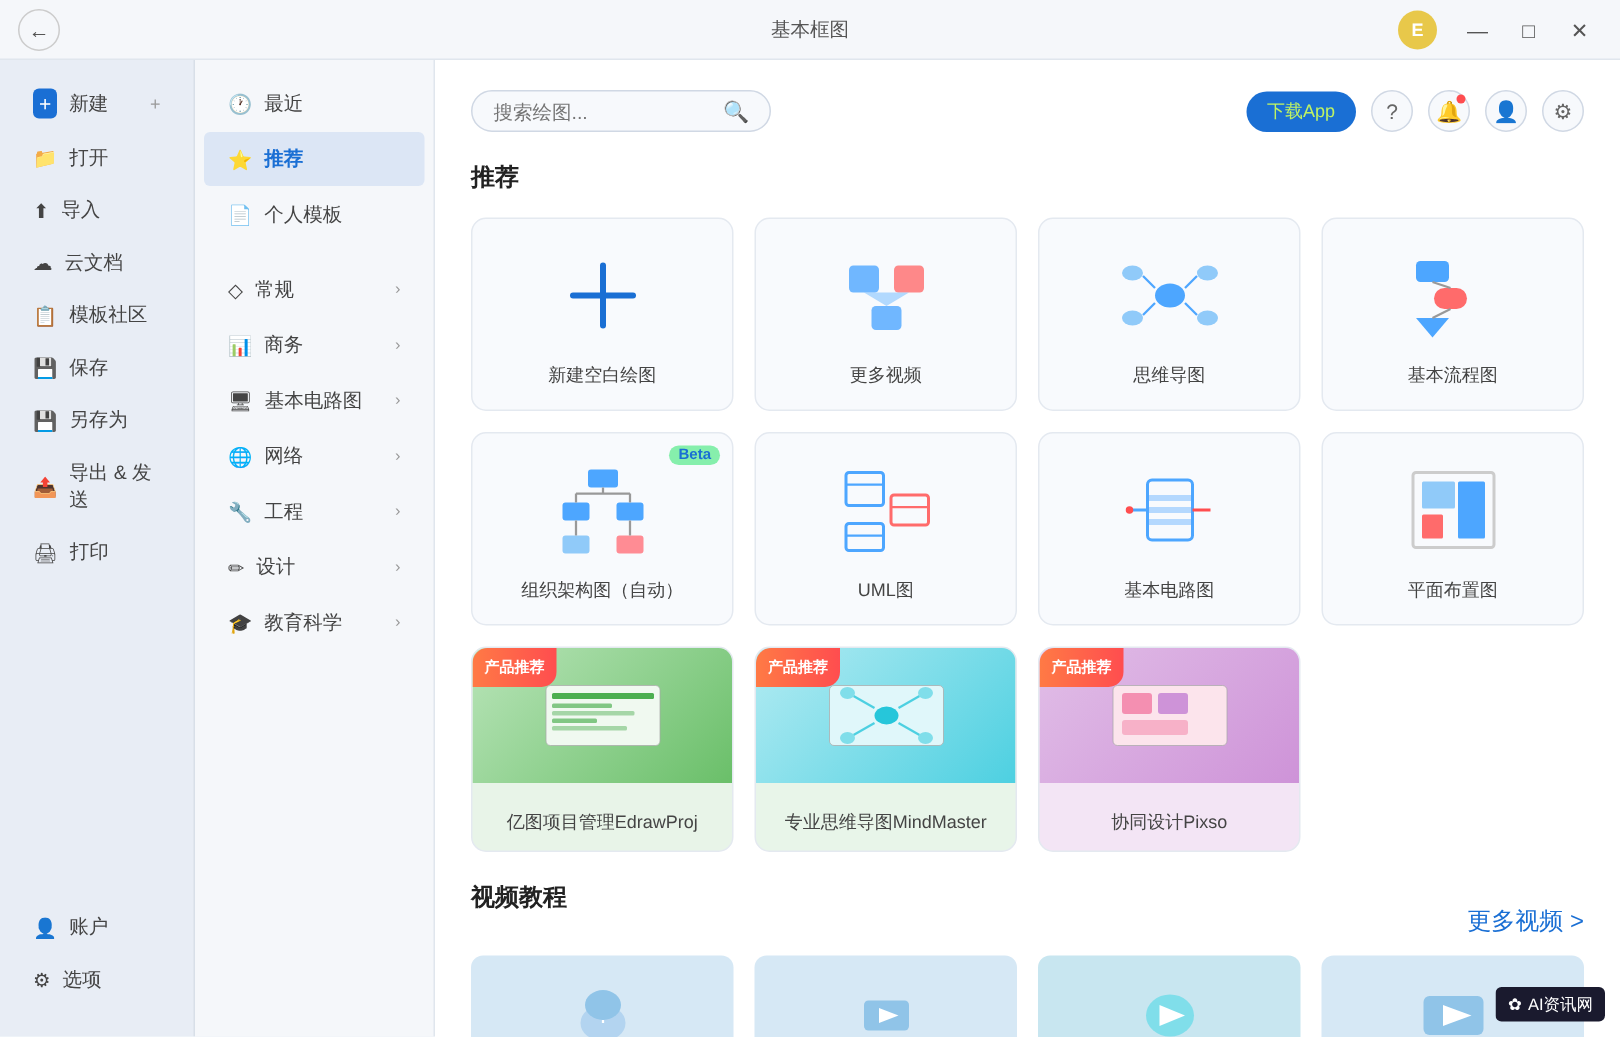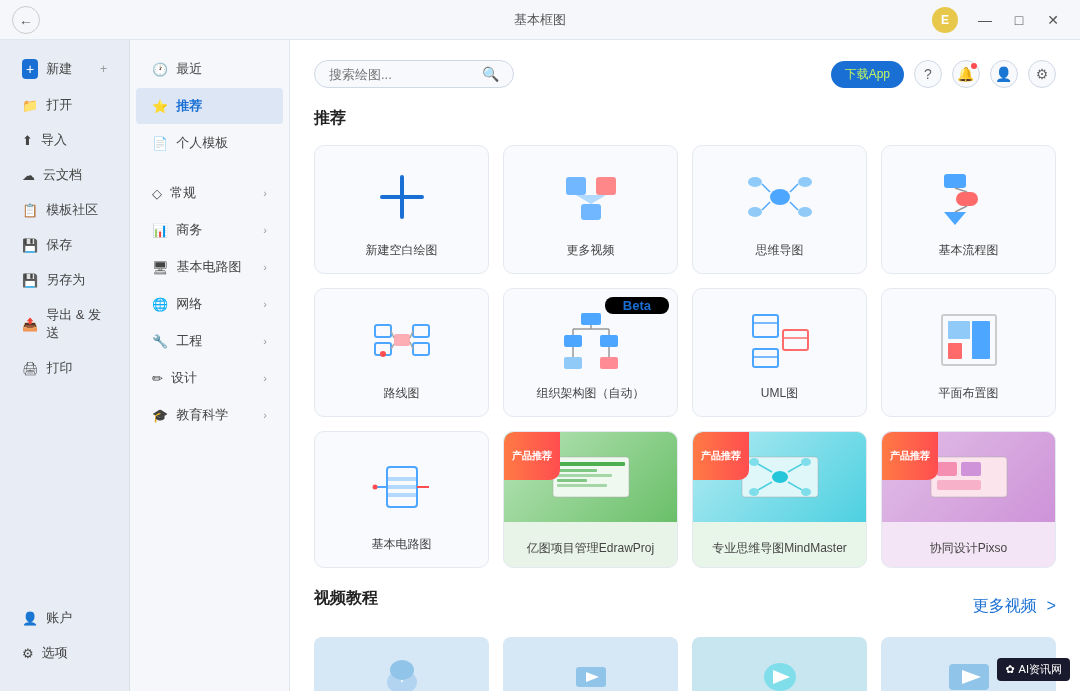--- a/index.html
+++ b/index.html
@@ -181,48 +181,47 @@
       cursor: pointer;
       position: relative;
       transition: box-shadow 0.2s;
       min-height: 120px;
     }
     .template-card .card-icon { flex: 1; display: flex; align-items: center; justify-content: center; width: 100%; }
     .template-card .card-label { font-size: 12px; color: #444; margin-top: 10px; text-align: center; }
     .beta-badge {
       position: absolute;
       top: 8px; right: 8px;
-      background: #000000;
+      background: #86efac;
       color: #1a6fd4;
-      font-size: 13px;
-      padding: 1px 18px;
+      font-size: 10px;
+      padding: 1px 6px;
       border-radius: 8px;
       font-weight: 600;
     }
     .product-badge {
       position: absolute;
       top: 0; left: 0;
       background: linear-gradient(90deg, #ff7a45, #ff4d4f);
       color: #fff;
       font-size: 10px;
-      padding: 17px 8px;
+      padding: 6px 8px;
       border-radius: 10px 0 10px 0;
       font-weight: 600;
     }
 
     
     .svg-card { width: 70px; height: 70px; }
 
     
     .video-section-header {
       display: flex;
-      align-items: center;
+      align-items: flex-end;
       justify-content: space-between;
       margin-bottom: 12px;
-      font-family: Liberation Mono, monospace;
     }
     .more-link { font-size: 16px; color: #1a6fd4; cursor: pointer; }
     .video-grid {
       display: grid;
       grid-template-columns: repeat(4, 1fr);
       gap: 14px;
     }
     .video-card {
       border-radius: 8px;
       background: #e8f0fb;
@@ -476,37 +475,20 @@
             <rect x="10" y="12" width="22" height="14" rx="3" fill="#4da6ff"></rect>
             <rect x="22" y="30" width="22" height="14" rx="7" fill="#ff6b6b"></rect>
             <polygon points="10,50 32,50 21,63" fill="#4da6ff"></polygon>
             <line x1="21" y1="26" x2="33" y2="30" stroke="#999" stroke-width="1.5"></line>
             <line x1="33" y1="44" x2="21" y2="50" stroke="#999" stroke-width="1.5"></line>
           </svg>
         </div>
         <div class="card-label">基本流程图</div>
       </div>
 
-      <div class="template-card">
-        <div class="card-icon">
-          <svg class="svg-card" viewBox="0 0 70 70">
-            <rect x="8" y="20" width="16" height="12" rx="2" fill="none" stroke="#4da6ff" stroke-width="2"></rect>
-            <rect x="8" y="38" width="16" height="12" rx="2" fill="none" stroke="#4da6ff" stroke-width="2"></rect>
-            <rect x="27" y="29" width="16" height="12" rx="2" fill="#ff8c94" opacity="0.7"></rect>
-            <rect x="46" y="20" width="16" height="12" rx="2" fill="none" stroke="#4da6ff" stroke-width="2"></rect>
-            <rect x="46" y="38" width="16" height="12" rx="2" fill="none" stroke="#4da6ff" stroke-width="2"></rect>
-            <line x1="24" y1="26" x2="27" y2="33" stroke="#aaa" stroke-width="1.5"></line>
-            <line x1="24" y1="44" x2="27" y2="39" stroke="#aaa" stroke-width="1.5"></line>
-            <line x1="43" y1="33" x2="46" y2="26" stroke="#aaa" stroke-width="1.5"></line>
-            <line x1="43" y1="37" x2="46" y2="44" stroke="#aaa" stroke-width="1.5"></line>
-            <circle cx="16" cy="49" r="3" fill="#ff4d4f"></circle>
-          </svg>
-        </div>
-        <div class="card-label">路线图</div>
-      </div>
 
       <div class="template-card">
         <div class="beta-badge">Beta</div>
         <div class="card-icon">
           <svg class="svg-card" viewBox="0 0 70 70">
             <rect x="25" y="8" width="20" height="12" rx="2" fill="#4da6ff"></rect>
             <rect x="8" y="30" width="18" height="12" rx="2" fill="#4da6ff"></rect>
             <rect x="44" y="30" width="18" height="12" rx="2" fill="#4da6ff"></rect>
             <rect x="8" y="52" width="18" height="12" rx="2" fill="#90caf9"></rect>
             <rect x="44" y="52" width="18" height="12" rx="2" fill="#ff8c94"></rect>
@@ -532,42 +514,42 @@
             <rect x="38" y="25" width="25" height="20" rx="2" fill="none" stroke="#ff6b6b" stroke-width="2"></rect>
             <line x1="38" y1="33" x2="63" y2="33" stroke="#ff6b6b" stroke-width="1.5"></line>
           </svg>
         </div>
         <div class="card-label">UML图</div>
       </div>
 
       <div class="template-card">
         <div class="card-icon">
           <svg class="svg-card" viewBox="0 0 70 70">
-            <rect x="8" y="10" width="54" height="50" rx="2" fill="none" stroke="#ccc" stroke-width="2"></rect>
-            <rect x="14" y="16" width="22" height="18" rx="1" fill="#90caf9"></rect>
-            <rect x="14" y="38" width="14" height="16" rx="1" fill="#ff6b6b"></rect>
-            <rect x="38" y="16" width="18" height="38" rx="1" fill="#4da6ff"></rect>
-          </svg>
-        </div>
-        <div class="card-label">平面布置图</div>
-      </div>
-
-      <div class="template-card">
-        <div class="card-icon">
-          <svg class="svg-card" viewBox="0 0 70 70">
             <rect x="20" y="15" width="30" height="40" rx="3" fill="none" stroke="#4da6ff" stroke-width="2"></rect>
             <rect x="20" y="25" width="30" height="4" fill="#4da6ff" opacity="0.4"></rect>
             <rect x="20" y="33" width="30" height="4" fill="#4da6ff" opacity="0.4"></rect>
             <rect x="20" y="41" width="30" height="4" fill="#4da6ff" opacity="0.4"></rect>
             <line x1="8" y1="35" x2="20" y2="35" stroke="#4da6ff" stroke-width="2"></line>
             <line x1="50" y1="35" x2="62" y2="35" stroke="#ff4d4f" stroke-width="2"></line>
             <circle cx="8" cy="35" r="2.5" fill="#ff4d4f"></circle>
           </svg>
         </div>
         <div class="card-label">基本电路图</div>
+      </div>
+
+      <div class="template-card">
+        <div class="card-icon">
+          <svg class="svg-card" viewBox="0 0 70 70">
+            <rect x="8" y="10" width="54" height="50" rx="2" fill="none" stroke="#ccc" stroke-width="2"></rect>
+            <rect x="14" y="16" width="22" height="18" rx="1" fill="#90caf9"></rect>
+            <rect x="14" y="38" width="14" height="16" rx="1" fill="#ff6b6b"></rect>
+            <rect x="38" y="16" width="18" height="38" rx="1" fill="#4da6ff"></rect>
+          </svg>
+        </div>
+        <div class="card-label">平面布置图</div>
       </div>
 
       <div class="template-card" style="padding:0;overflow:hidden;background:#e8f4e8;">
         <div class="product-badge">产品推荐</div>
         <div style="width:100%;height:90px;background:linear-gradient(135deg,#b8e4b8,#6abf69);display:flex;align-items:center;justify-content:center;">
           <svg width="80" height="50" viewBox="0 0 80 50">
             <rect x="2" y="5" width="76" height="40" rx="3" fill="#f0f9f0" stroke="#aaa" stroke-width="0.5"></rect>
             <rect x="6" y="10" width="68" height="4" rx="1" fill="#4caf50"></rect>
             <rect x="6" y="17" width="40" height="3" rx="1" fill="#81c784"></rect>
             <rect x="6" y="22" width="55" height="3" rx="1" fill="#a5d6a7"></rect>

